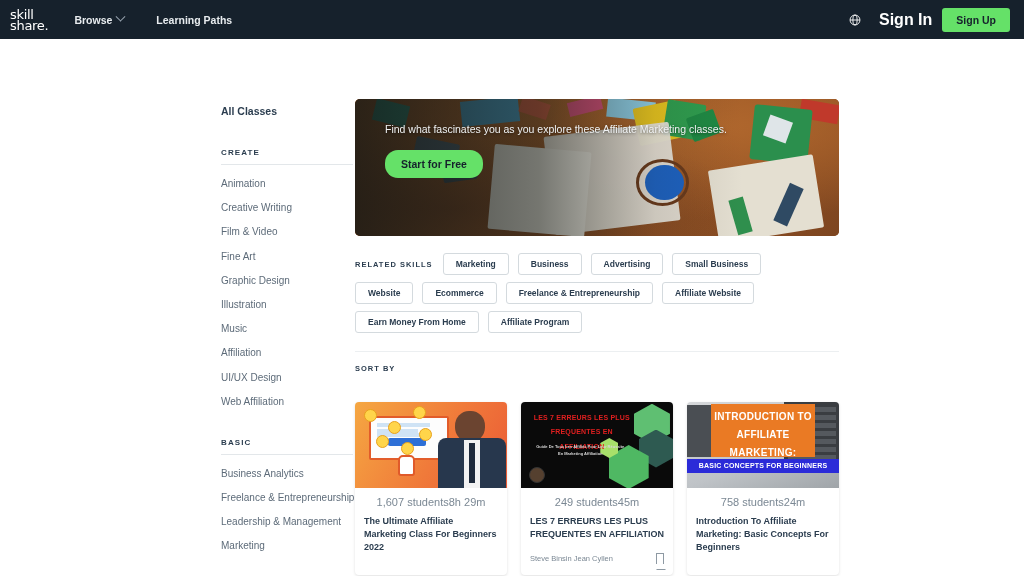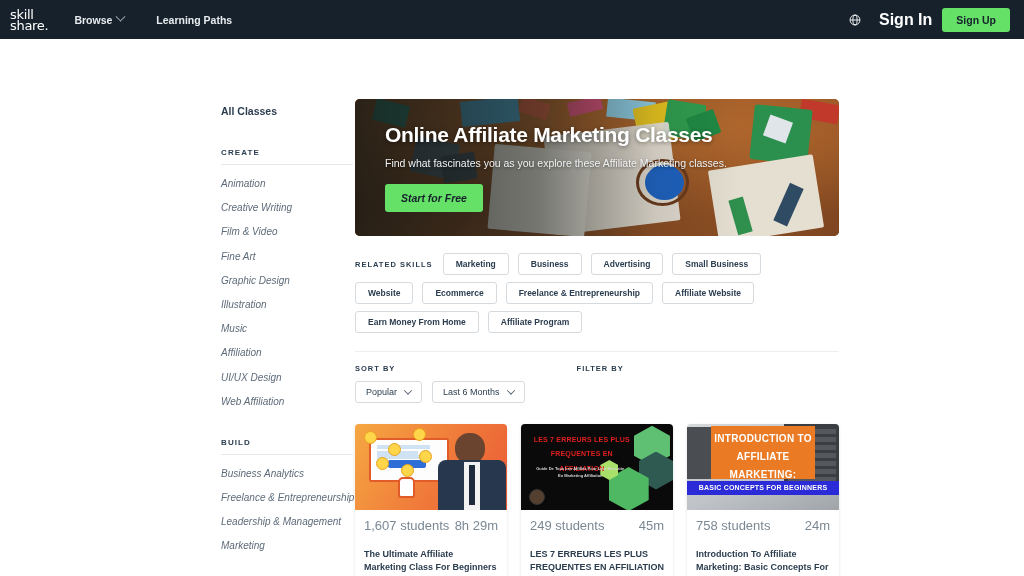--- a/index.html
+++ b/index.html
@@ -119,21 +119,20 @@
     padding-bottom: 7px;
     border-bottom: 1px solid #e3e7ea;
     width: 132px;
     margin-bottom: 13px;
   }
   .cat {
     font-size: 10px;
     color: #5d6b79;
     margin-bottom: 13.2px;
     cursor: pointer;
-    font-style: italic;
   }
   .sec-gap { height: 18px; }
 
   .main {
     flex: 1;
     padding: 60px 0 0 0;
     padding-right: 206px;
   }
 
   
@@ -195,27 +194,26 @@
   .hero-sub {
     color: #f0f2f3;
     font-size: 10.5px;
     margin-bottom: 15px;
     text-shadow: 0 1px 3px rgba(0,0,0,.5);
   }
   .hero-btn {
     background: #65e168;
     color: #16212c;
     border: 0;
-    border-radius: 3px;
+    border-radius: 13px;
     font-size: 10.5px;
     font-weight: bold;
     padding: 8px 16px;
     cursor: pointer;
     font-family: "Liberation Sans", sans-serif;
-    font-style: italic;
   }
 
   
   .skills {
     margin-top: 17px;
     display: flex;
     flex-wrap: wrap;
     align-items: center;
     gap: 7px 9px;
     max-width: 462px;
@@ -300,24 +298,24 @@
     overflow: hidden;
   }
   .thumb {
     height: 86px;
     position: relative;
     overflow: hidden;
   }
   .card-body { padding: 8px 9px 9px; }
   .meta {
     display: flex;
-    justify-content: space-between;
-    font-size: 13px;
+    justify-content: center;
+    font-size: 11px;
     color: #7b8894;
-    margin-bottom: 15px;
+    margin-bottom: 7px;
   }
   .card-title {
     font-size: 9px;
     font-weight: bold;
     color: #2b3d4f;
     line-height: 1.45;
     margin-bottom: 12px;
     min-height: 26px;
   }
   .card-foot {
@@ -431,21 +429,21 @@
       <div class="cat">Illustration</div>
       <div class="cat">Music</div>
       <div class="cat">Affiliation</div>
       <div class="cat">UI/UX Design</div>
       <div class="cat">Web Affiliation</div>
     </div>
 
     <div class="sec-gap"></div>
 
     <div>
-      <div class="sec-head">BUILD</div>
+      <div class="sec-head">BASIC</div>
       <div class="cat">Business Analytics</div>
       <div class="cat">Freelance &amp; Entrepreneurship</div>
       <div class="cat">Leadership &amp; Management</div>
       <div class="cat">Marketing</div>
     </div>
 
     <div class="sec-gap"></div>
 
   </div>
 
@@ -470,21 +468,20 @@
         <i class="p6"></i>
         <i class="p7"></i>
         <i class="p8"></i>
         <i class="p10"></i>
         <i class="p9"></i>
         <i class="p18"></i>
         <i class="p19"></i>
       </div>
       <div class="hero-scrim"></div>
       <div class="hero-inner">
-        <div class="hero-title">Online Affiliate Marketing Classes</div>
         <div class="hero-sub">Find what fascinates you as you explore these Affiliate Marketing classes.</div>
         <button class="hero-btn">Start for Free</button>
       </div>
     </div>
 
     <div class="skills">
       <span class="skills-label">RELATED SKILLS</span>
       <span class="chip">Marketing</span>
       <span class="chip">Business</span>
       <span class="chip">Advertising</span>
@@ -493,33 +490,22 @@
       <span class="chip">Ecommerce</span>
       <span class="chip">Freelance &amp; Entrepreneurship</span>
       <span class="chip">Affiliate Website</span>
       <span class="chip">Earn Money From Home</span>
       <span class="chip">Affiliate Program</span>
     </div>
 
     <div class="filterbar">
       <div>
         <div class="fb-label">SORT BY</div>
-        <div class="selects">
-          <div class="select">
-            <span>Popular</span>
-            <span class="sel-chev"></span>
-          </div>
-          <div class="select">
-            <span>Last 6 Months</span>
-            <span class="sel-chev"></span>
-          </div>
-        </div>
       </div>
       <div>
-        <div class="fb-label">FILTER BY</div>
       </div>
     </div>
 
     <div class="grid">
 
       <div class="card">
         <div class="thumb t1">
           <div class="scr">
             <i class="ln" style="top:14%;width:70%"></i>
             <i class="ln" style="top:28%;width:54%"></i>

